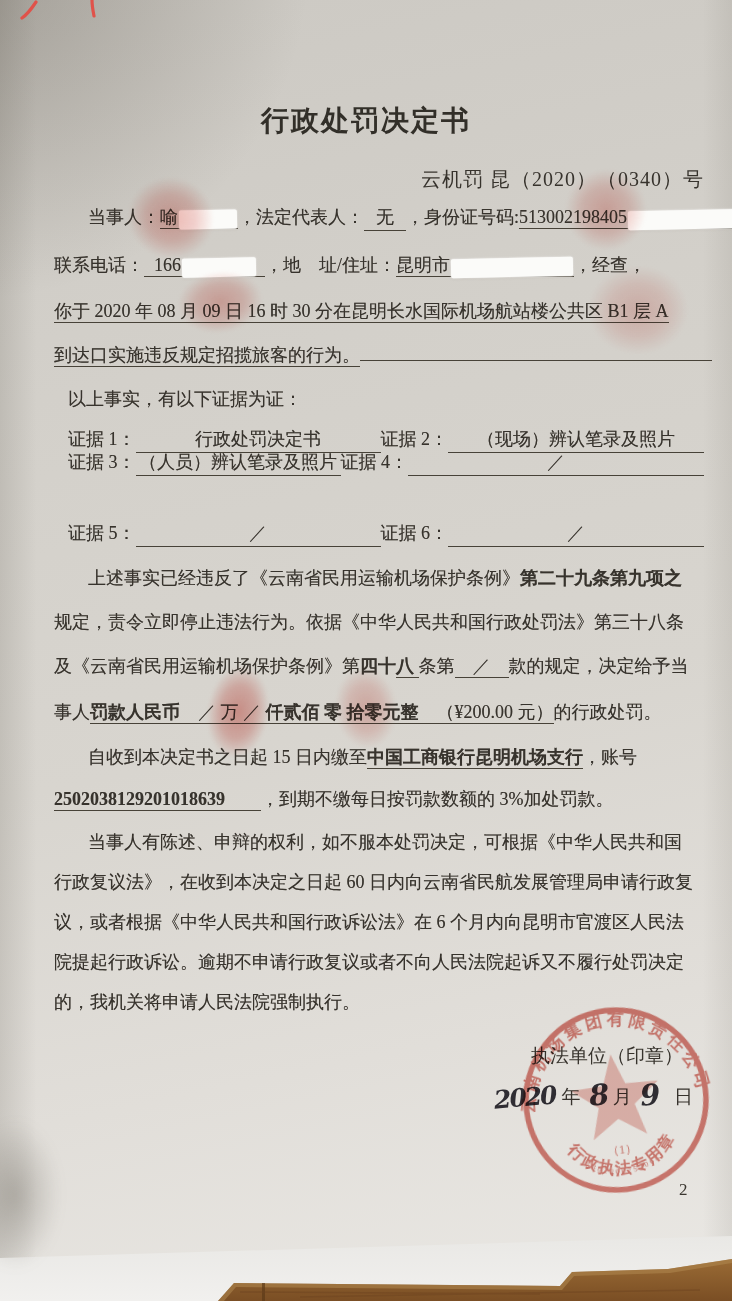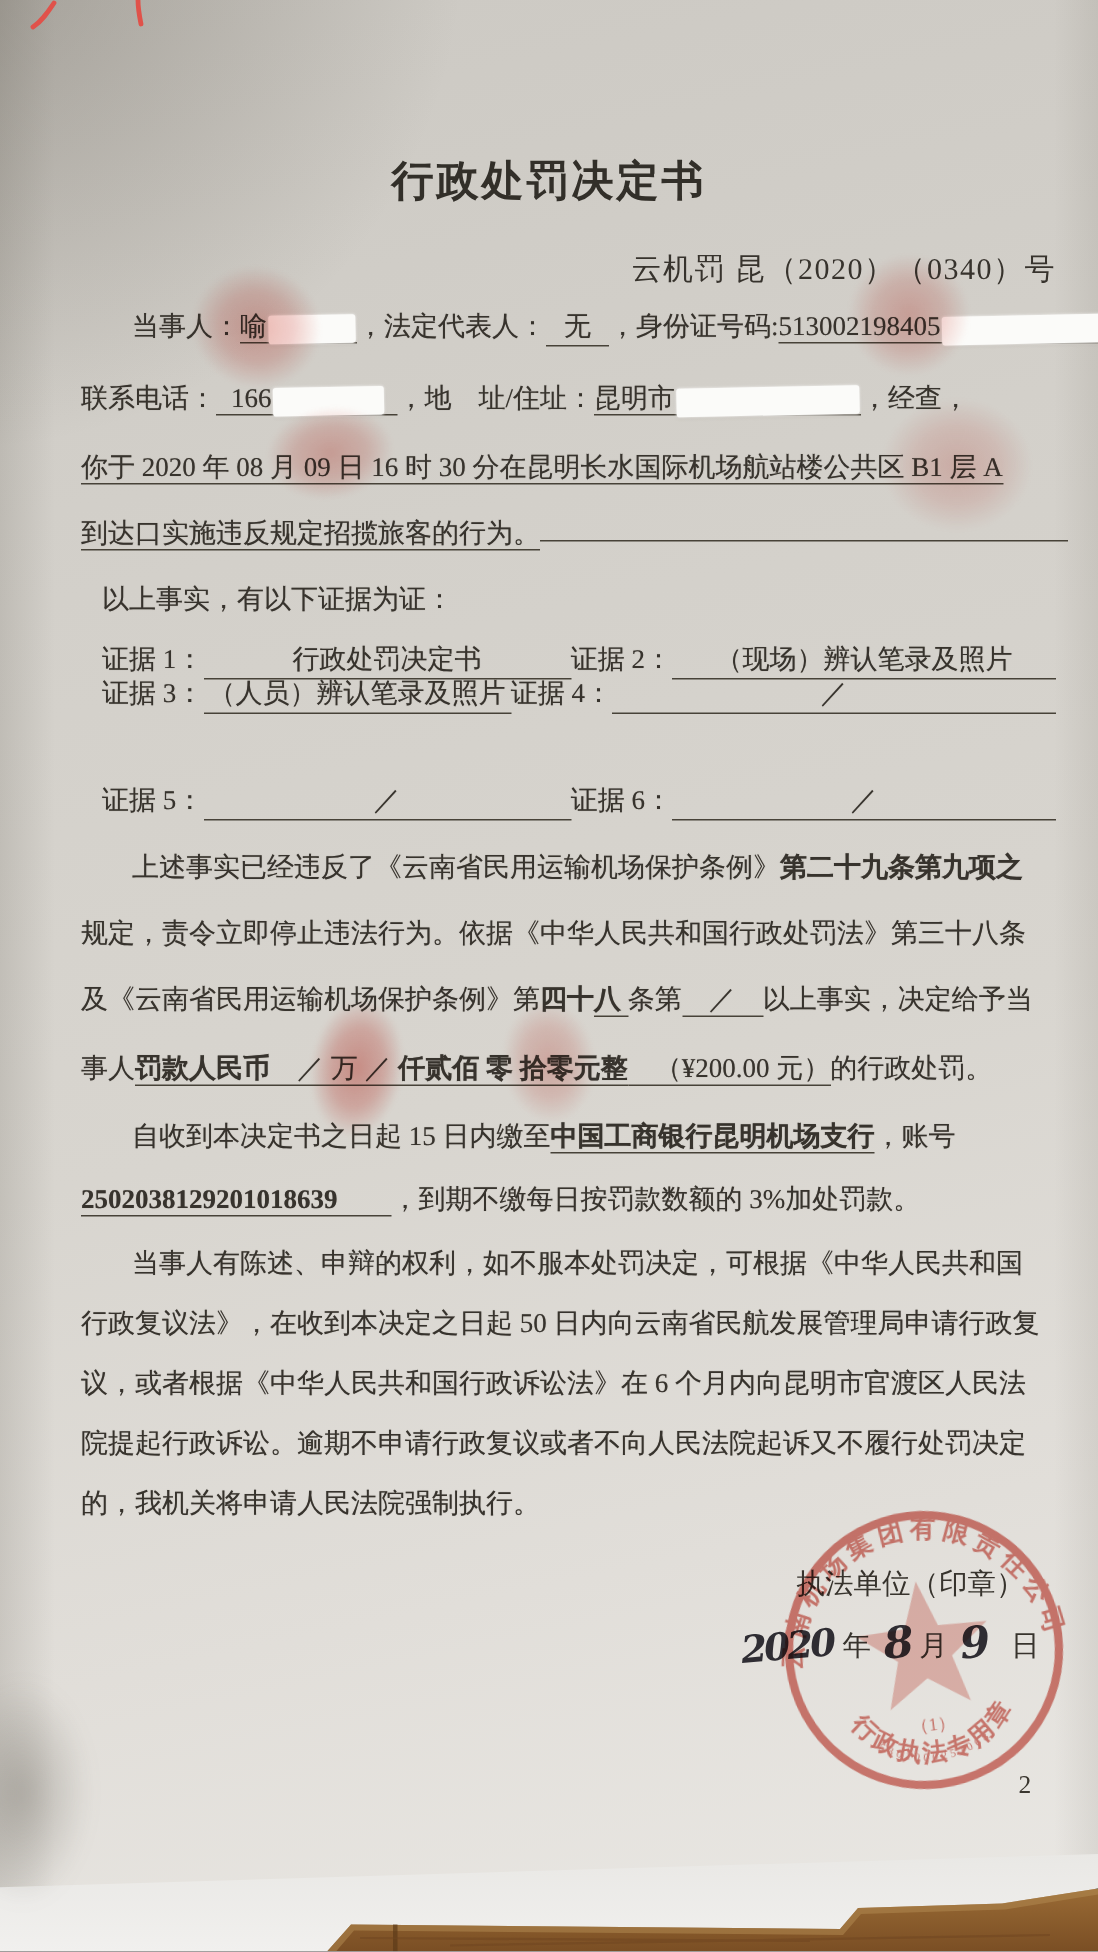--- a/index.html
+++ b/index.html
@@ -82,36 +82,36 @@
   </div>
   <div class="line ind-s" style="top:521px">
     <span>证据 5：</span><span class="ub" style="width:245px">／</span><span>证据 6：</span><span class="ub" style="width:256px">／</span>
   </div>
 
   <div class="line ind" style="top:566px">
     <span>上述事实已经违反了《云南省民用运输机场保护条例》</span><span class="b">第二十九条第九项之</span>
   </div>
   <div class="line" style="top:610px">规定，责令立即停止违法行为。依据《中华人民共和国行政处罚法》第三十八条</div>
   <div class="line" style="top:654px">
-    <span>及《云南省民用运输机场保护条例》第</span><span class="b">四十</span><span class="u b">八 </span><span>条第</span><span class="u">　／　</span><span>以上事实，决定给予当</span>
+    <span>及《云南省民用运输机场保护条例》第</span><span class="b">四十</span><span class="u b">八 </span><span>条第</span><span class="u">　／　</span><span>款的规定，决定给予当</span>
   </div>
 
   <div class="line" style="top:700px">
     <span>事人</span><span class="u b">罚款人民币</span><span class="u">　／ 万 ／ </span><span class="u b">仟贰佰 零 拾零元整</span><span class="u">　（¥200.00 元）</span><span>的行政处罚。</span>
   </div>
 
   <div class="line ind" style="top:745px">
     <span>自收到本决定书之日起 15 日内缴至</span><span class="u b">中国工商银行昆明机场支行</span><span>，账号</span>
   </div>
   <div class="line" style="top:787px">
     <span class="u b">2502038129201018639　　</span><span>，到期不缴每日按罚款数额的 3%加处罚款。</span>
   </div>
 
   <div class="line ind" style="top:830px">当事人有陈述、申辩的权利，如不服本处罚决定，可根据《中华人民共和国</div>
-  <div class="line" style="top:870px">行政复议法》，在收到本决定之日起 50 日内向云南省民航发展管理局申请行政复</div>
+  <div class="line" style="top:870px">行政复议法》，在收到本决定之日起 60 日内向云南省民航发展管理局申请行政复</div>
   <div class="line" style="top:910px">议，或者根据《中华人民共和国行政诉讼法》在 6 个月内向昆明市官渡区人民法</div>
   <div class="line" style="top:950px">院提起行政诉讼。逾期不申请行政复议或者不向人民法院起诉又不履行处罚决定</div>
   <div class="line" style="top:990px">的，我机关将申请人民法院强制执行。</div>
 
   <div class="sign-label">执法单位（印章）</div>
   <div class="date-line">
     <span class="hw hw-year">2020</span>
       <span class="unit">年</span>
       <span class="hw hw-num">8</span>
       <span class="unit">月</span>

